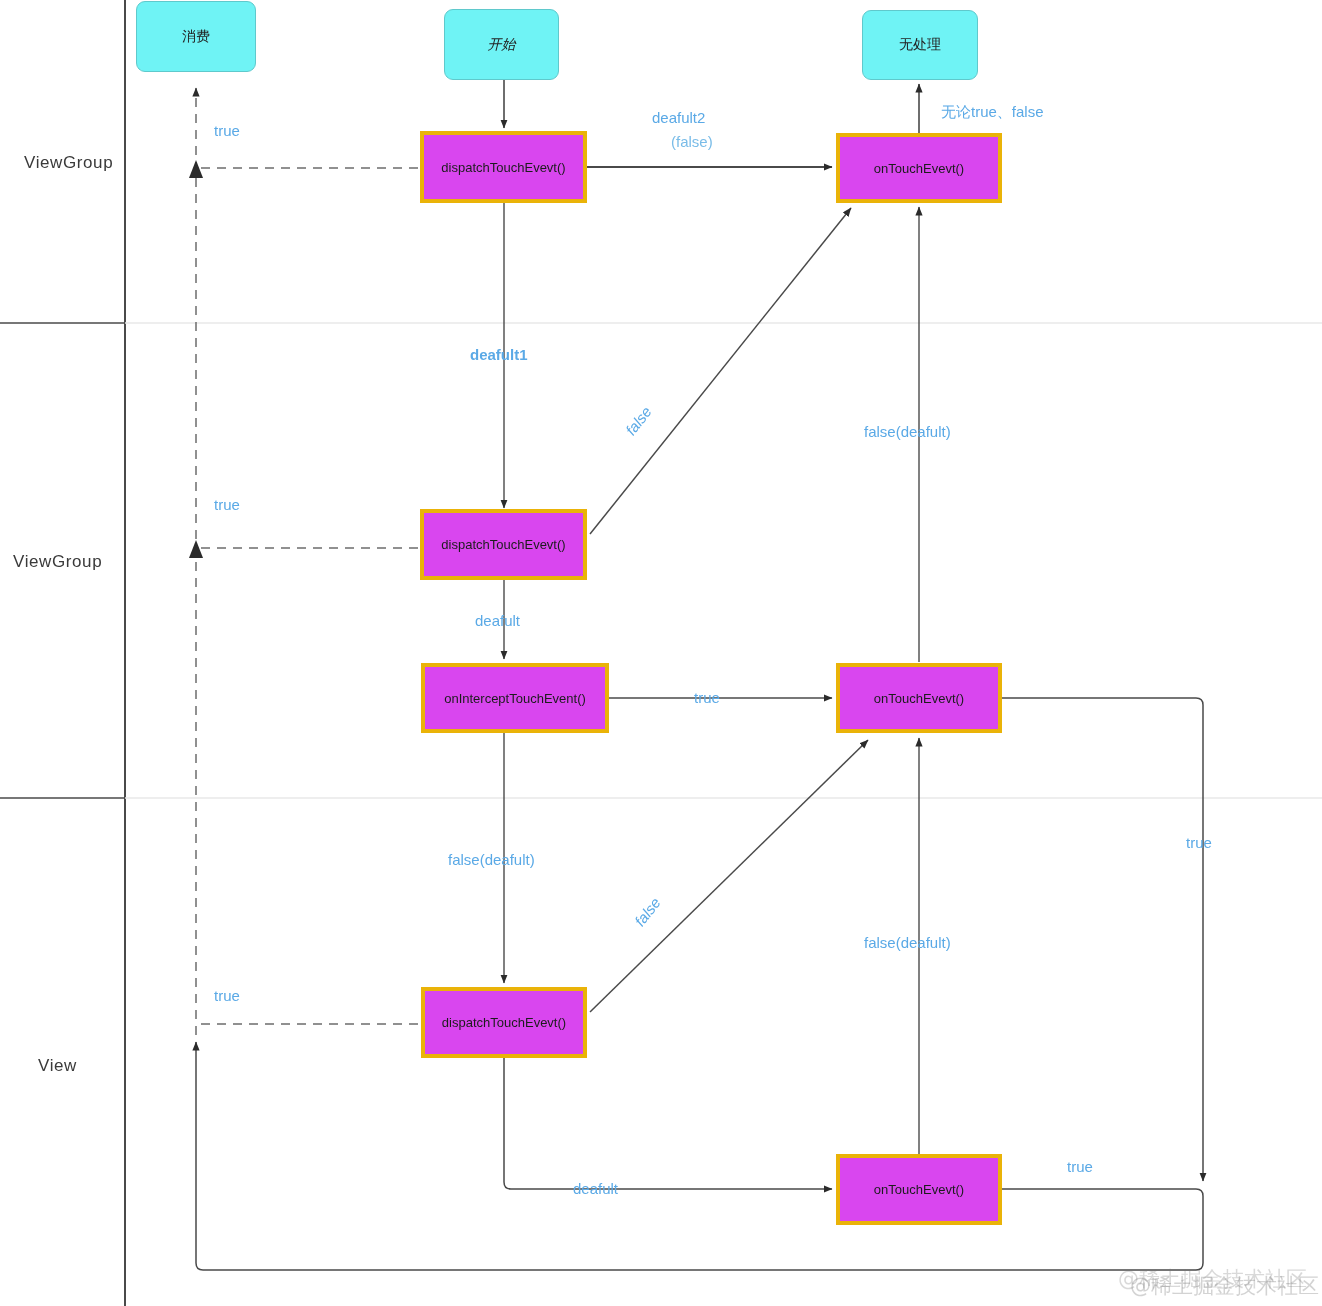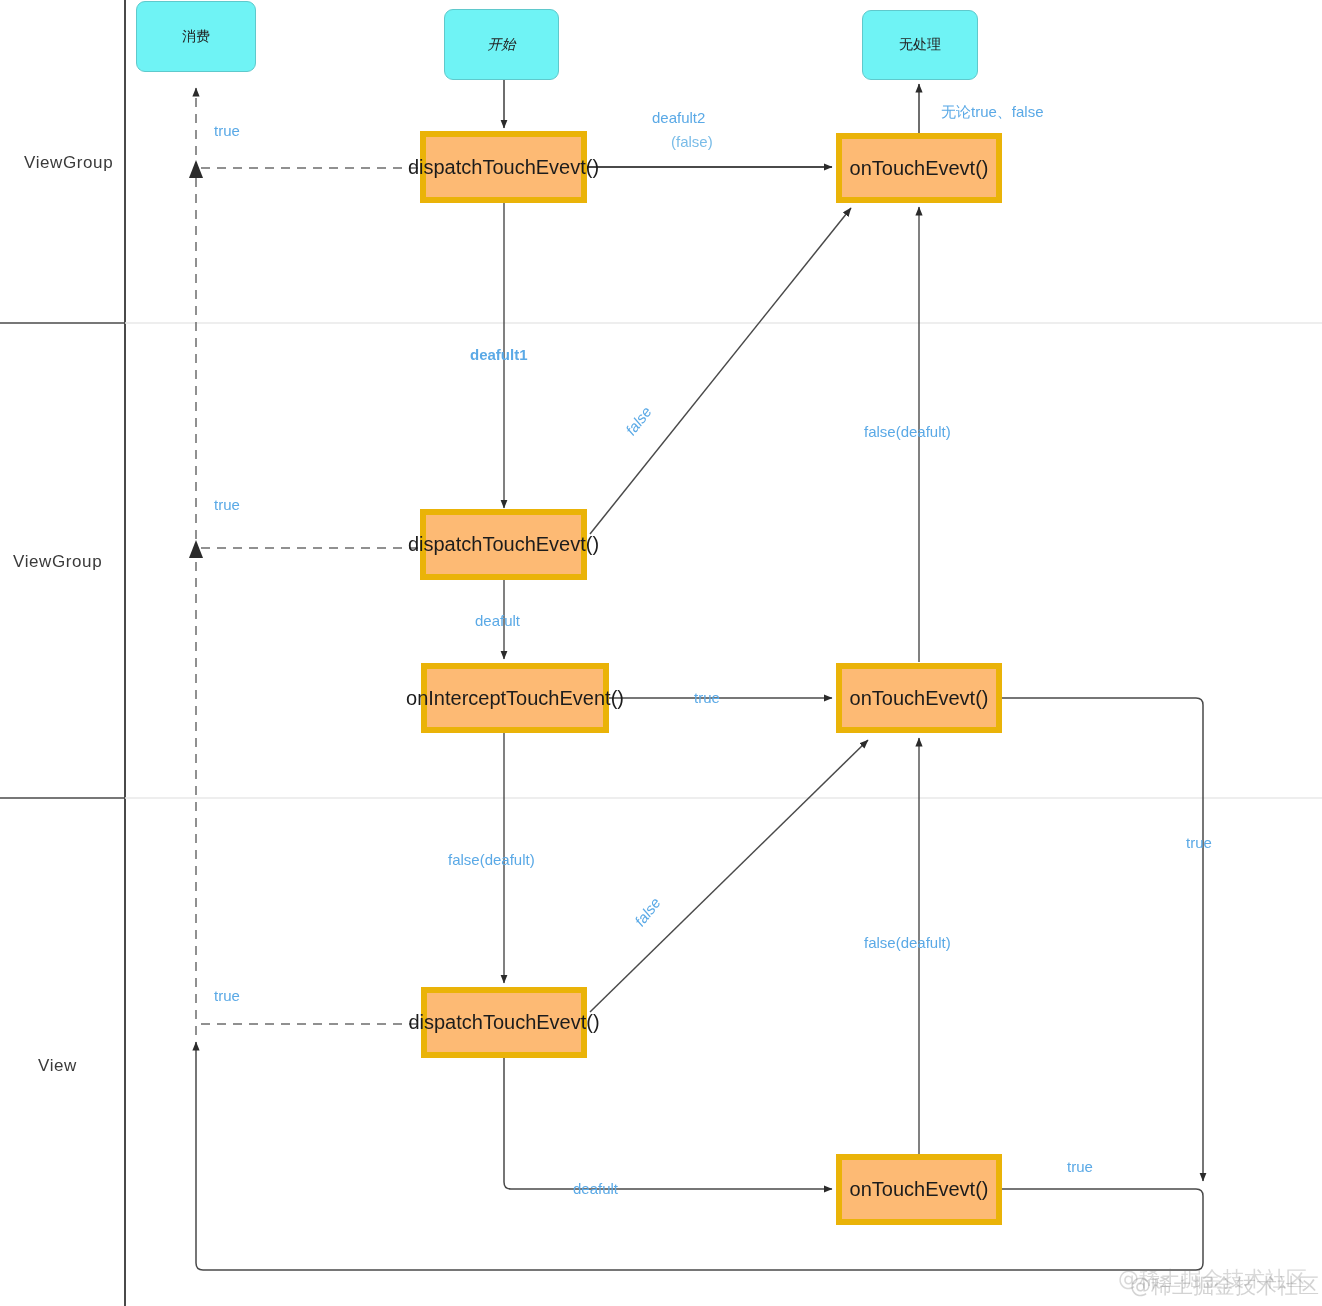--- a/index.html
+++ b/index.html
@@ -29,24 +29,24 @@
     letter-spacing: 0.6px;
     white-space: nowrap;
     font-family: "Liberation Sans", "DejaVu Sans", sans-serif;
   }
   .node {
     position: absolute;
     box-sizing: border-box;
     display: flex;
     align-items: center;
     justify-content: center;
-    font-size: 20px;
+    font-size: 13px;
     color: #1c1c1c;
-    background: #fdba74;
-    border: 6px solid #eab308;
+    background: #d946ef;
+    border: 4px solid #eab308;
     white-space: nowrap;
     font-family: "Liberation Sans", "DejaVu Sans", sans-serif;
   }
   .node.terminal {
     background: #6ff3f5;
     border: 1px solid #5fc9cc;
     border-radius: 9px;
     font-size: 14px;
     color: #222;
   }

